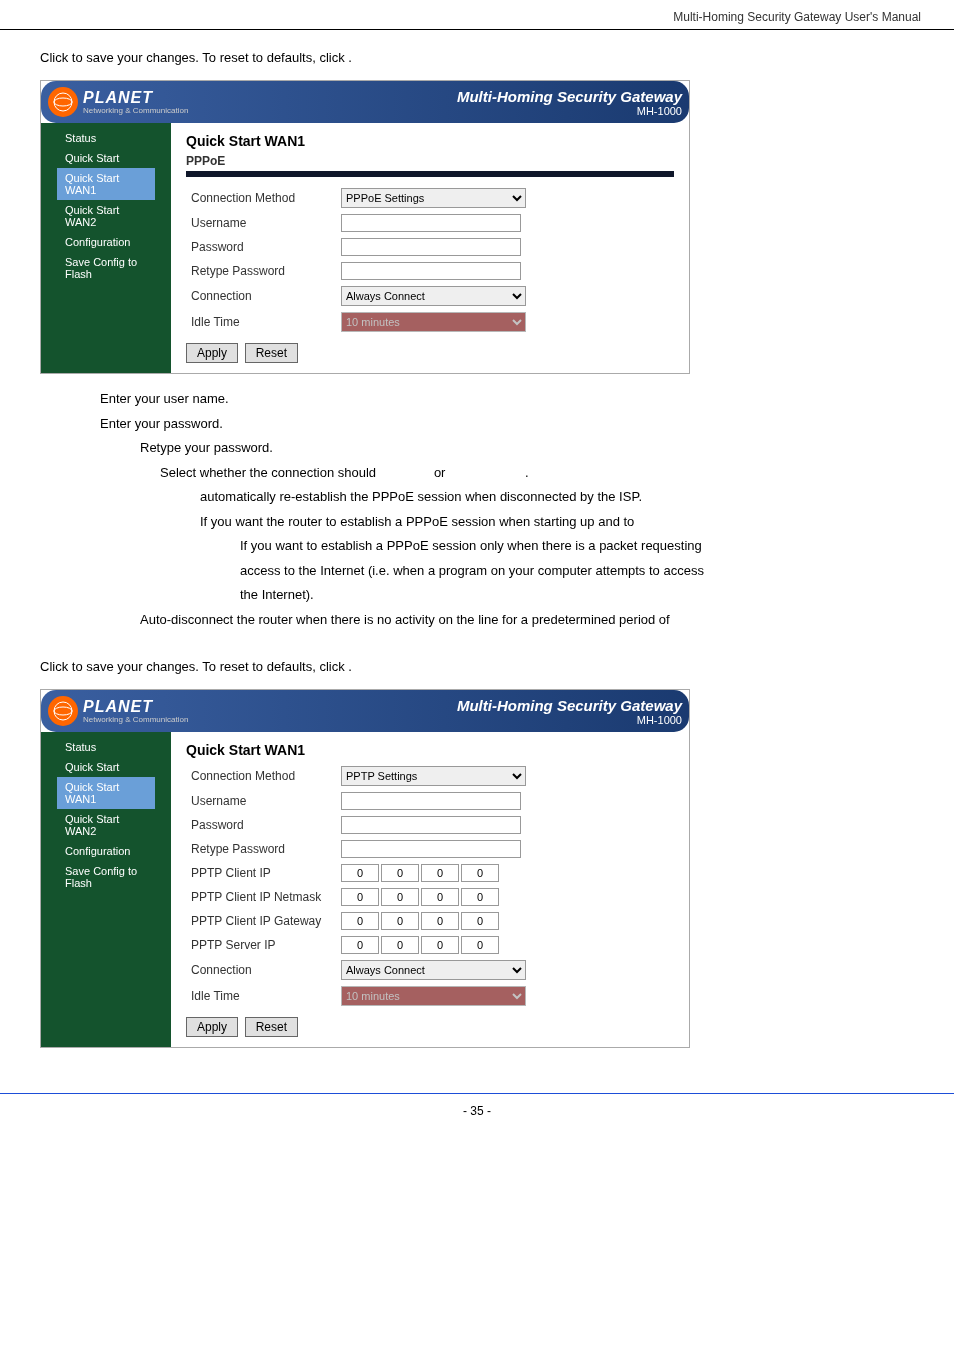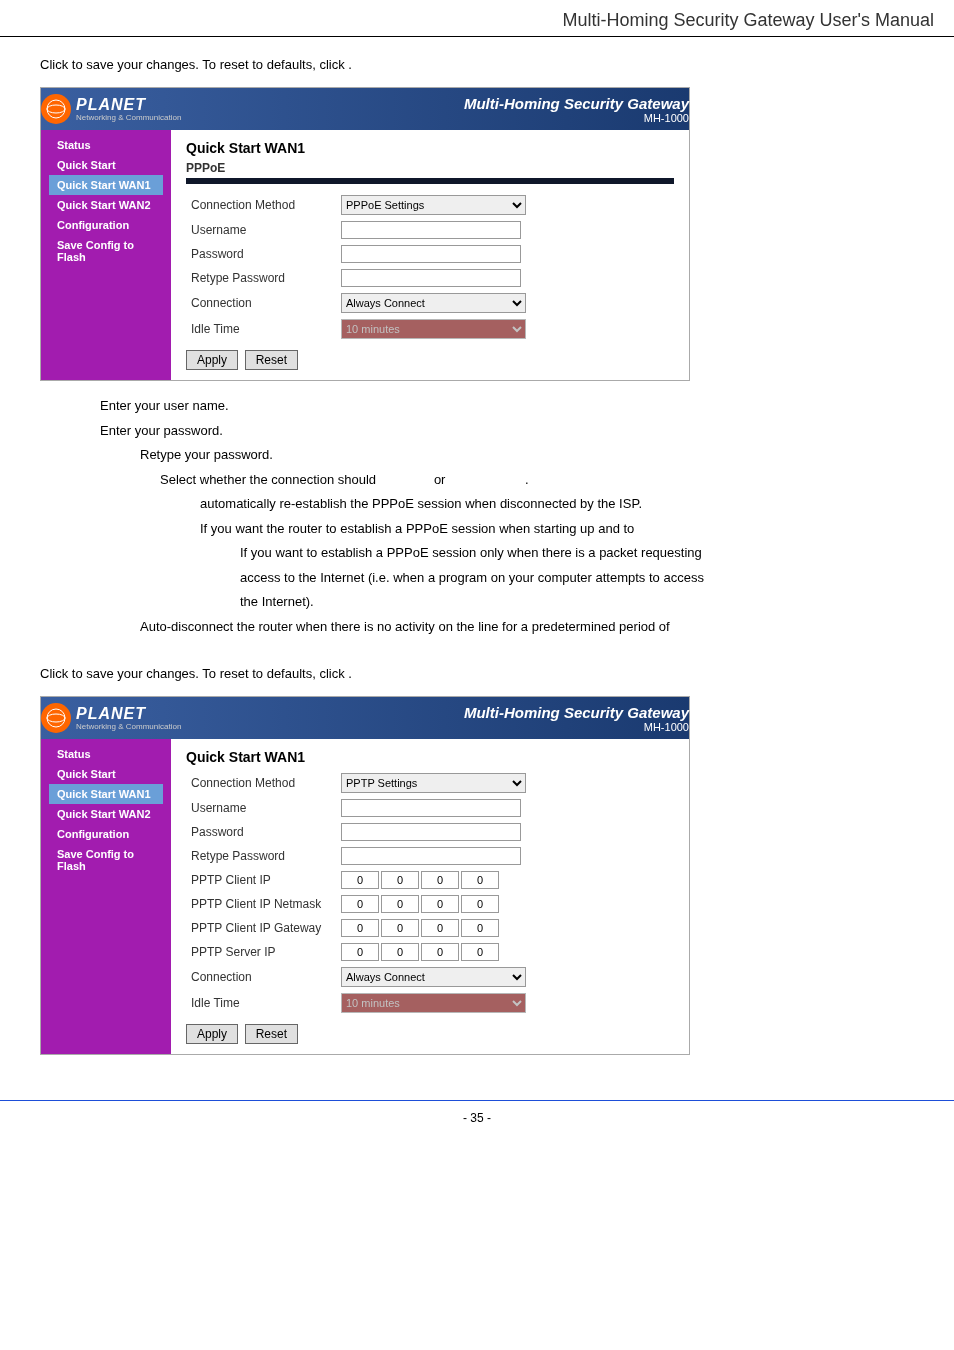--- a/index.html
+++ b/index.html
@@ -8,23 +8,23 @@
       font-size: 13px;
       background: #fff;
       color: #000;
       width: 954px;
       min-height: 1350px;
     }
 
     
     .page-header {
       text-align: right;
-      padding: 10px 20px 5px 20px;
+      padding: 10px 33px 5px 20px;
       border-bottom: 1px solid #000;
-      font-size: 18px;
+      font-size: 12px;
       color: #333;
     }
 
     
     .content {
       padding: 10px 40px;
     }
 
     .click-line {
       margin: 10px 0 15px 0;
@@ -33,24 +33,25 @@
 
     
     .gw-panel {
       border: 1px solid #aaa;
       margin: 10px 0 15px 0;
       width: 650px;
     }
 
     .gw-header {
       background: linear-gradient(to right, #3a5fa0, #1a3a70);
-      padding: 6px 0;
+      padding: 6px 7px;
       display: flex;
       justify-content: space-between;
       align-items: center;
+      border-radius: 15px;
     }
 
     .gw-logo {
       display: flex;
       align-items: center;
       gap: 5px;
     }
 
     .gw-logo-circle {
       width: 30px;
@@ -96,25 +97,24 @@
       font-size: 11px;
       text-align: right;
     }
 
     .gw-body {
       display: flex;
       background: #fff;
     }
 
     .gw-sidebar {
-      background: #a21caf;
+      background: #14532d;
       width: 130px;
       min-height: 200px;
-      padding: 5px 8px;
-      font-weight: bold;
+      padding: 5px 16px;
     }
 
     .gw-sidebar-item {
       padding: 4px 8px;
       color: #fff;
       font-size: 11px;
       cursor: pointer;
     }
 
     .gw-sidebar-item.active {

